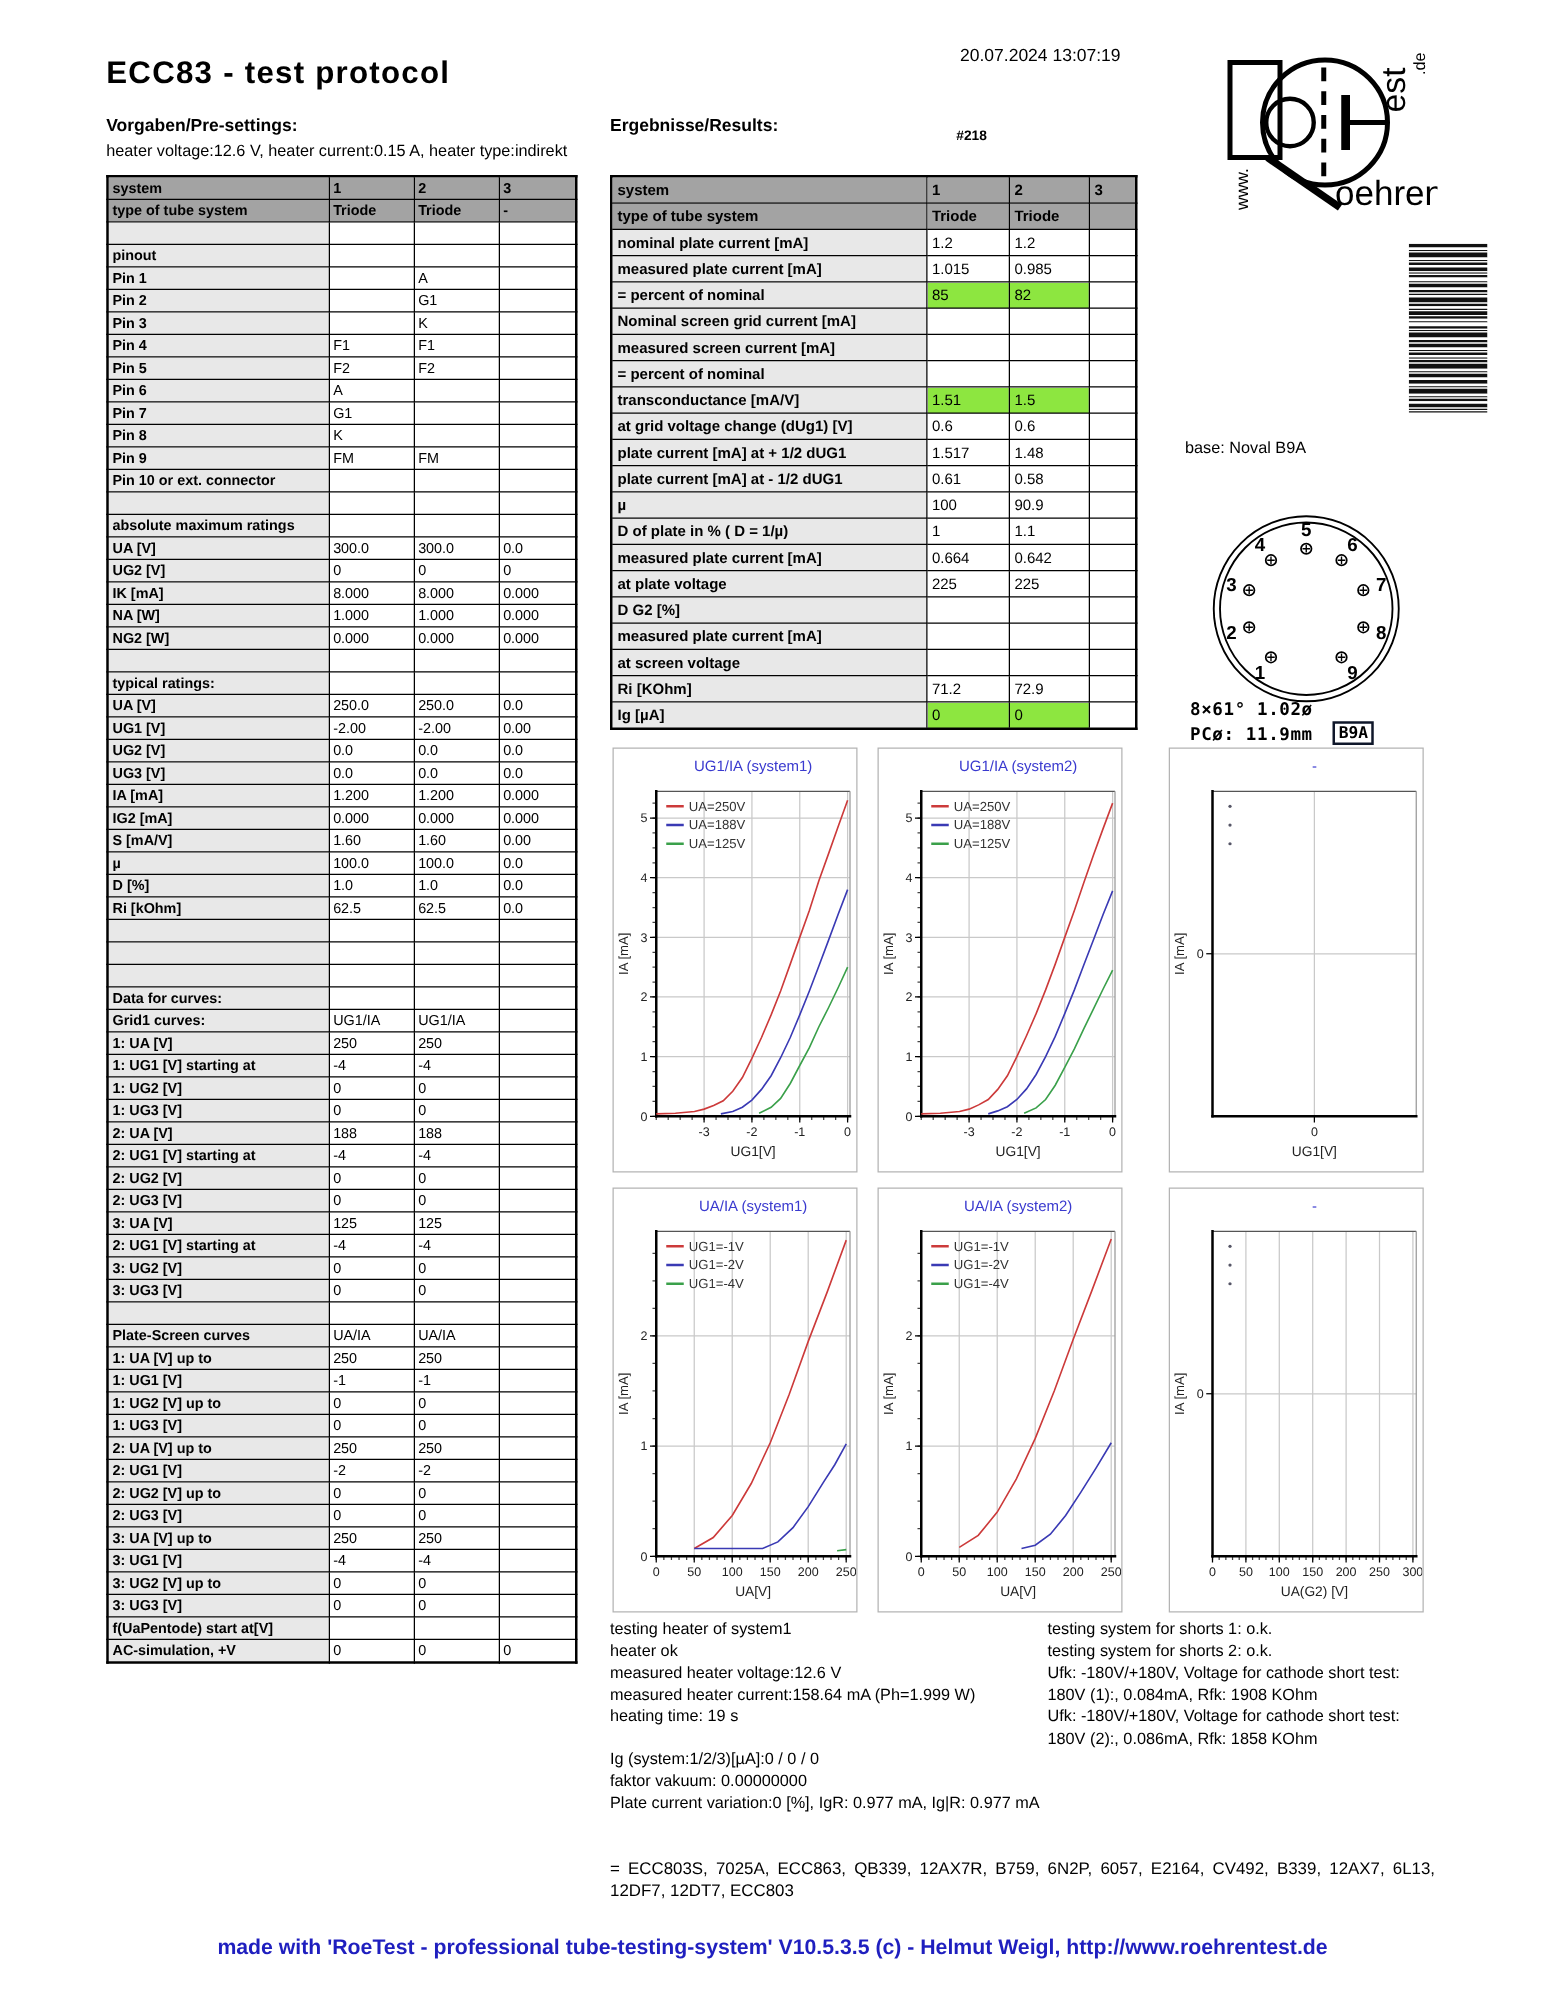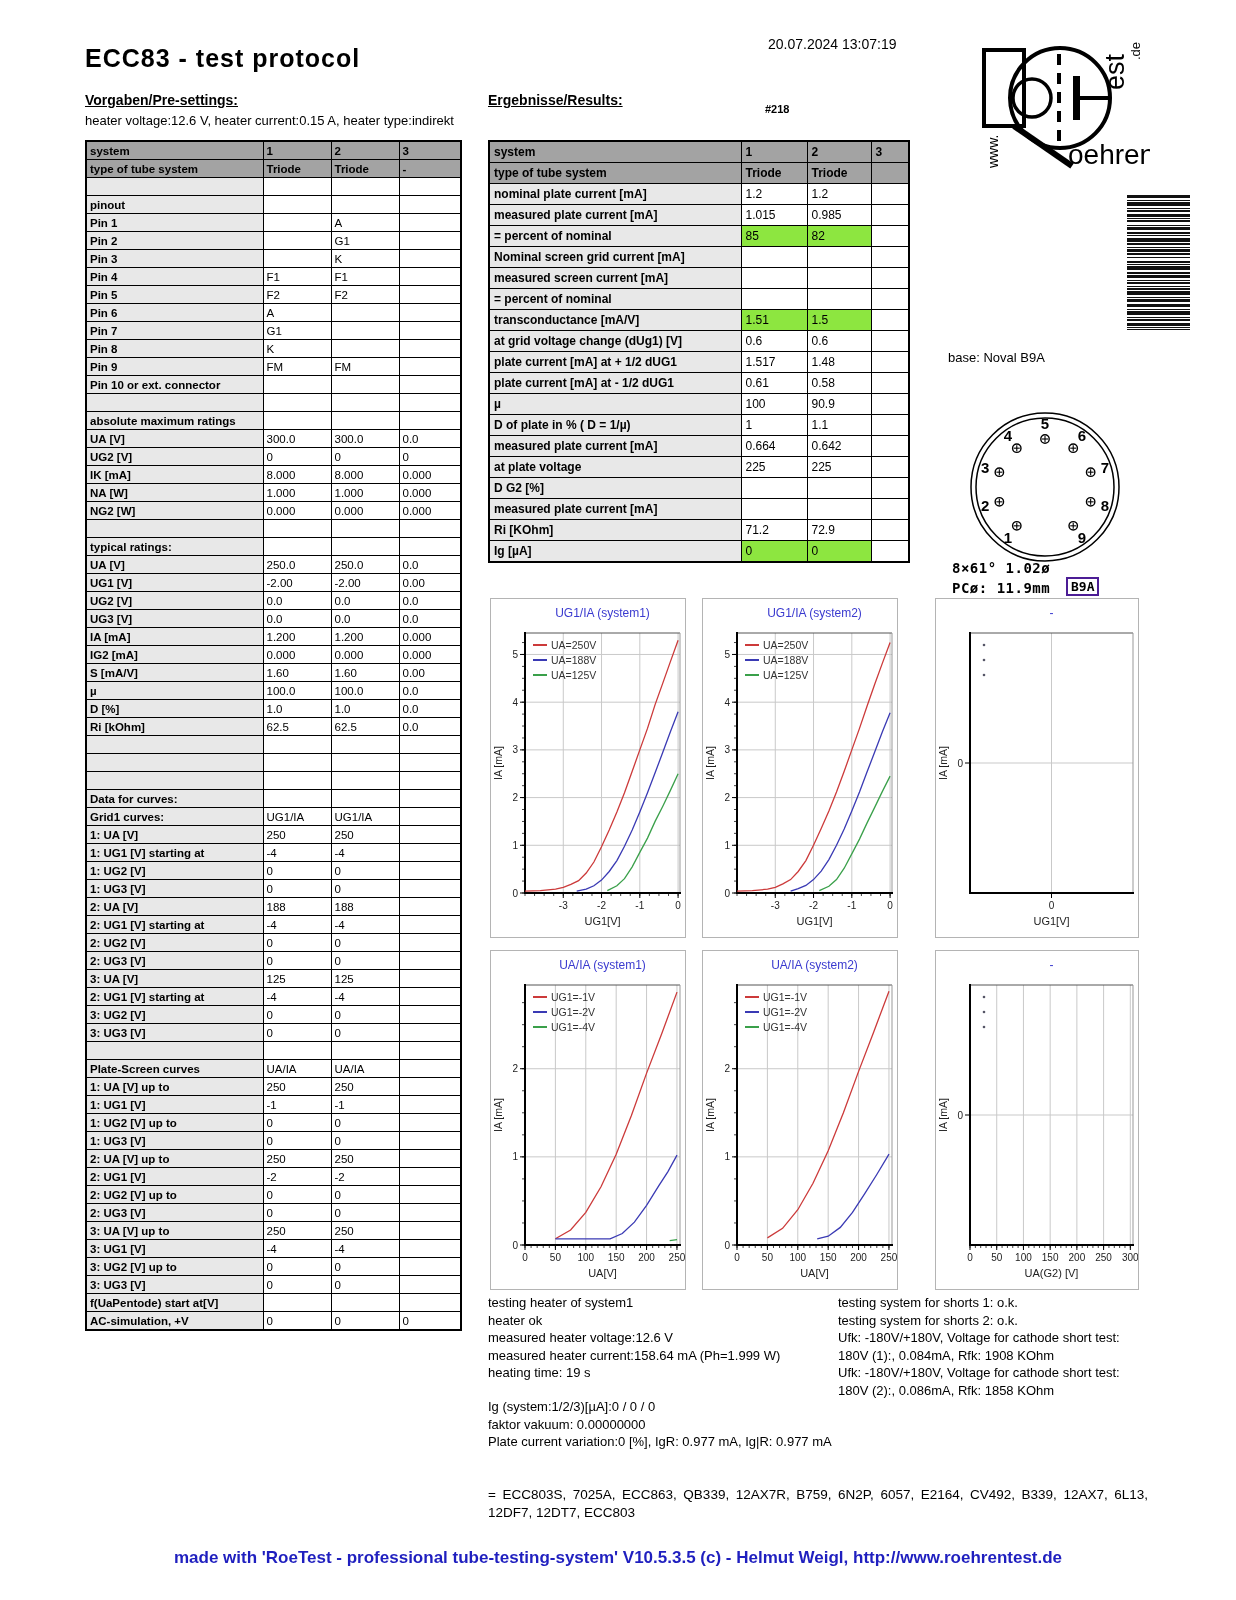--- a/index.html
+++ b/index.html
@@ -1,42 +1,42 @@
 <!DOCTYPE html>
 <html><head>
 <meta charset="utf-8">
 <style>
   html,body{margin:0;padding:0;background:#fff;}
   .page{position:relative;width:1236px;height:1600px;background:#fff;overflow:hidden;
         font-family:"Liberation Sans", sans-serif;color:#000;}
   .abs{position:absolute;}
   .title{left:85px;top:44px;font-size:25px;font-weight:bold;letter-spacing:1px;}
   .datetime{left:768px;top:36px;font-size:14px;text-align:center;}
-  .h-underline{font-size:14px;font-weight:bold;text-decoration:underline;}
+  .h-underline{font-size:14px;font-weight:bold;}
   .h-pre{left:85px;top:92px;}
   .h-res{left:488px;top:92px;}
   .pre-line{left:85px;top:113px;font-size:13px;}
   .serial{left:765px;top:103px;font-size:11px;font-weight:bold;}
   table{border-collapse:collapse;table-layout:fixed;position:absolute;background:#fff;}
   .t1{left:85px;top:140px;width:377px;border:2px solid #000;}
   .t2{left:488px;top:140px;width:420px;border:2px solid #000;}
   td{border:1px solid #000;overflow:hidden;white-space:nowrap;vertical-align:middle;}
   .t1 td{font-size:11.5px;line-height:14px;height:15px;padding:1px 3px;}
   .t2 td{font-size:12px;line-height:15px;height:17px;padding:1.5px 4px;}
   .lbl{background:#e8e8e8;font-weight:bold;}
   tr.grey td{background:#a3a3a3;font-weight:bold;}
   td.green{background:#8DE640;}
   .base-label{left:948px;top:350px;font-size:13px;}
   .barcode{left:1127px;top:195px;width:63px;height:135px;overflow:hidden;}
   .barcode div{width:100%;}
   .socket-svg{left:965px;top:403px;}
   .sock-cap{font-family:"DejaVu Sans Mono", monospace;font-weight:bold;font-size:14px;letter-spacing:0.5px;}
   .cap1{left:952px;top:560px;}
   .cap2{left:952px;top:580px;}
-  .b9a-badge{left:1066px;top:577px;border:2px solid #4c1d95;padding:0 3px;
+  .b9a-badge{left:1066px;top:577px;border:2px solid #0f172a;padding:0 3px;
              font-family:"DejaVu Sans Mono", monospace;font-weight:bold;font-size:13px;}
   .chart{position:absolute;width:194px;height:338px;border:1px solid #b4b4b4;background:#fff;overflow:hidden;}
   .chart.wide{width:202px;}
   .cA{left:490px;top:598px;} .cB{left:702px;top:598px;} .cC{left:935px;top:598px;}
   .cD{left:490px;top:950px;} .cE{left:702px;top:950px;} .cF{left:935px;top:950px;}
   svg text{font-family:"Liberation Sans", sans-serif;}
   .notes{font-size:13px;line-height:17.5px;}
   .nl1{left:488px;top:1294px;}
   .nr{left:838px;top:1294px;}
   .nl2{left:488px;top:1398px;}
@@ -583,20 +583,26 @@
           <td></td>
         </tr>
         <tr>
           <td class="lbl">D G2 [%]</td>
           <td></td>
           <td></td>
           <td></td>
         </tr>
         <tr>
           <td class="lbl">measured plate current [mA]</td>
+          <td></td>
+          <td></td>
+          <td></td>
+        </tr>
+        <tr>
+          <td class="lbl">at screen voltage</td>
           <td></td>
           <td></td>
           <td></td>
         </tr>
         <tr>
           <td class="lbl">Ri [KOhm]</td>
           <td>71.2</td>
           <td>72.9</td>
           <td></td>
         </tr>

